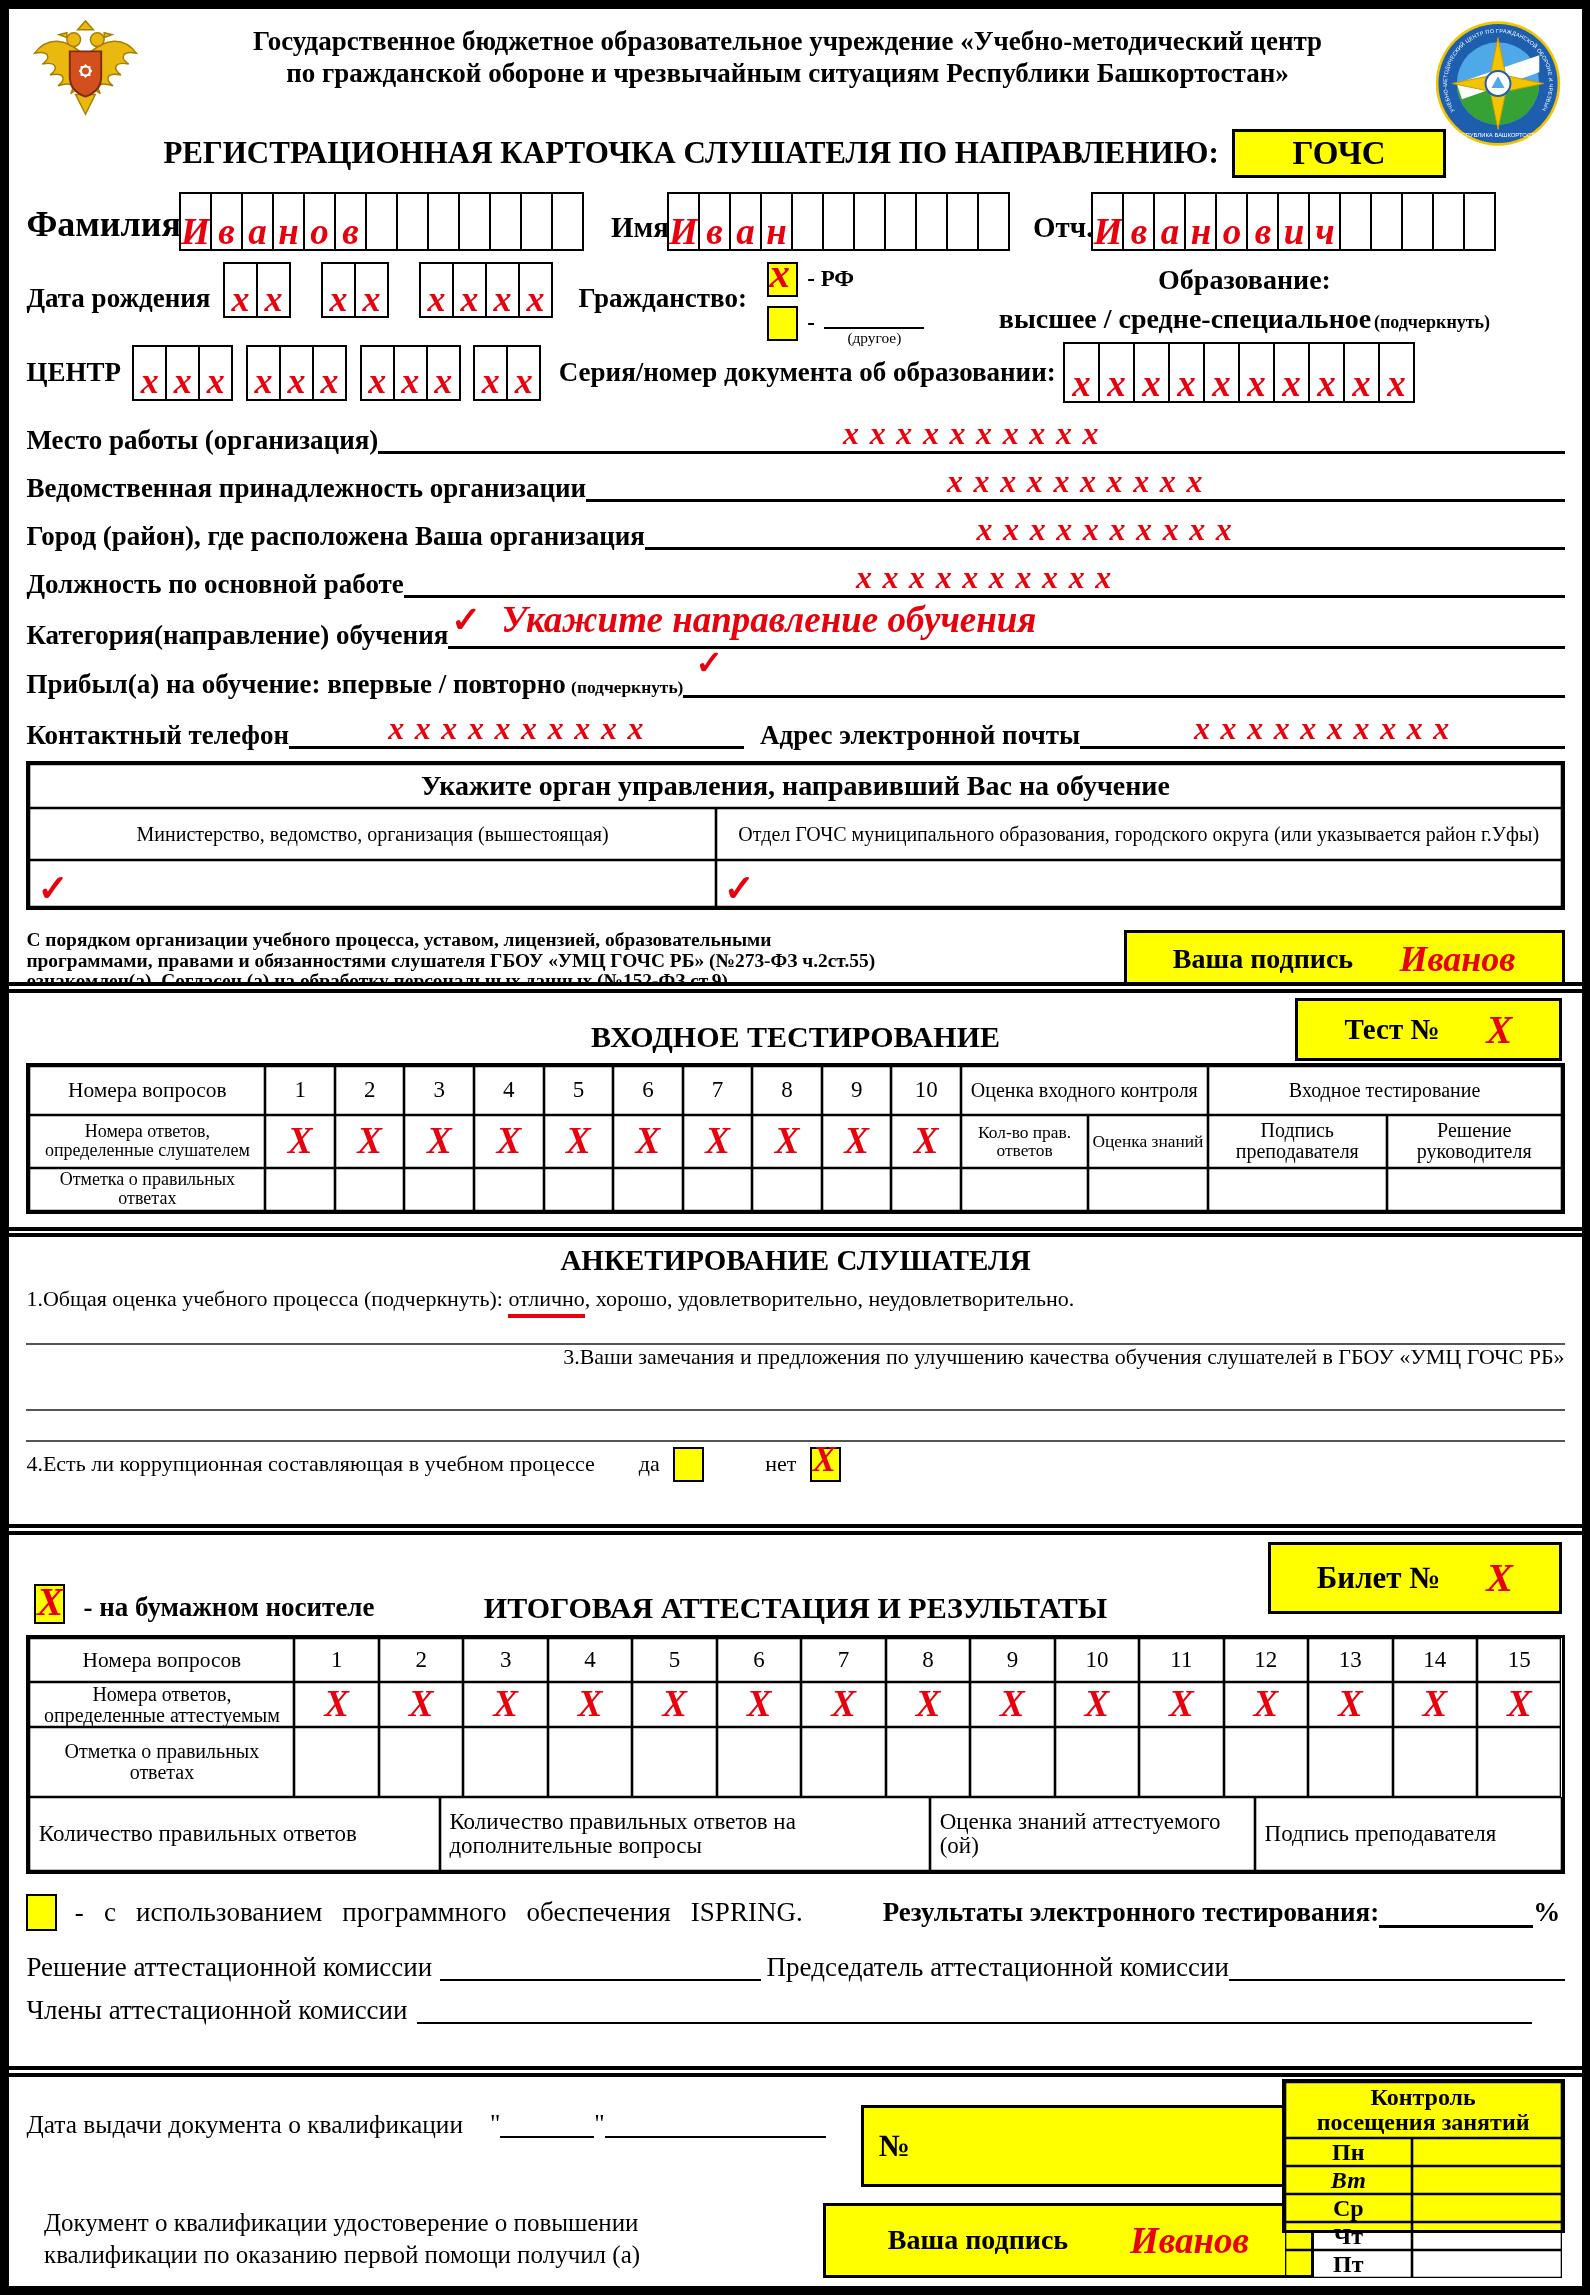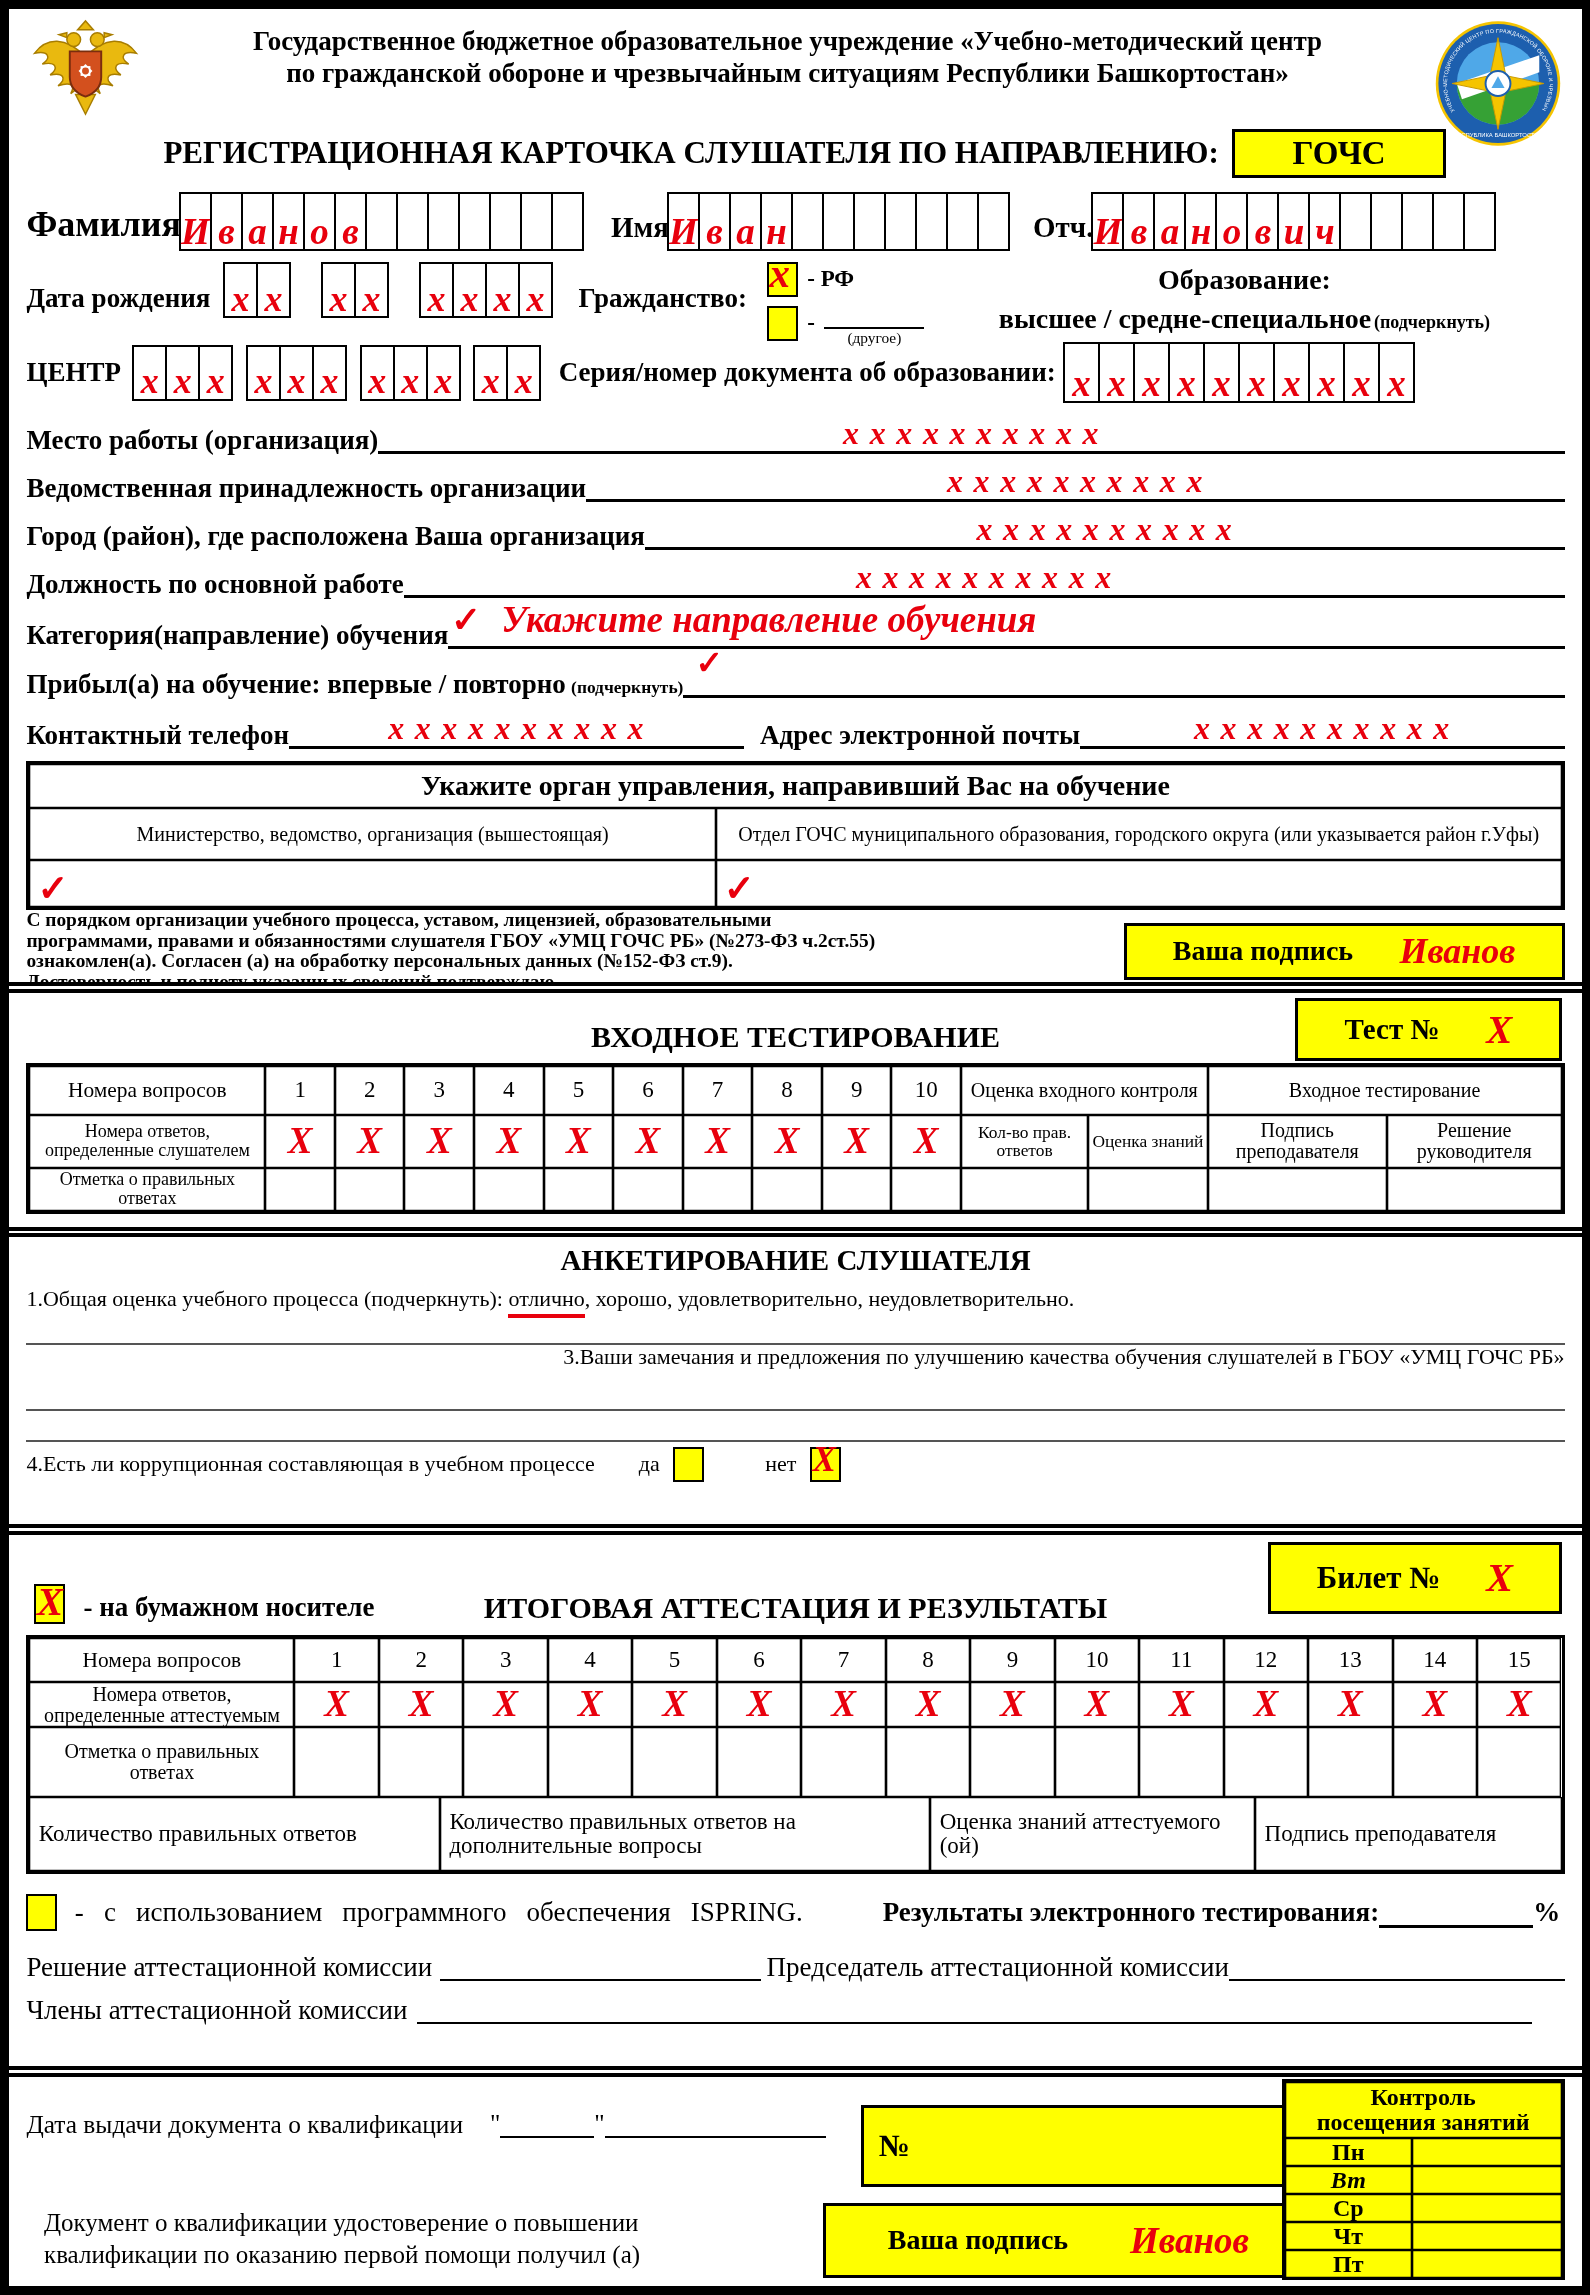--- a/index.html
+++ b/index.html
@@ -298,21 +298,21 @@
       <div class="trow" style="height:47px;">
         <div class="tc" style="width:44.8%;justify-content:flex-start;align-items:flex-end;">
           <span class="ckmark" style="font-size:37px;line-height:.9;margin-left:6.7px;">✓</span>
         </div>
         <div class="tc" style="width:55.2%;justify-content:flex-start;align-items:flex-end;">
           <span class="ckmark" style="font-size:37px;line-height:.9;margin-left:6.7px;">✓</span>
         </div>
       </div>
     </div>
 
-    <div style="display:flex;align-items:center;margin-top:0;">
+    <div style="display:flex;align-items:flex-start;margin-top:20px;">
       <div class="b" style="font-size:19.4px;line-height:1.06;flex:1;">
         <div>С порядком организации учебного процесса, уставом, лицензией, образовательными</div>
         <div>программами, правами и обязанностями слушателя ГБОУ «УМЦ ГОЧС РБ» (№273-ФЗ ч.2ст.55)</div>
         <div>ознакомлен(а). Согласен (а) на обработку персональных данных (№152-ФЗ ст.9).</div>
         <div>Достоверность и полноту указанных сведений подтверждаю.</div>
       </div>
       <div class="ybox" style="width:441px;height:57px;display:flex;align-items:center;justify-content:space-evenly;">
         <span class="b" style="font-size:28px;">Ваша подпись</span>
         <span class="rx" style="font-size:36px;">Иванов</span>
       </div>
@@ -539,21 +539,21 @@
     <div style="position:absolute;left:35px;bottom:16px;font-size:25px;line-height:1.25;width:695px;">
       <div>Документ о квалификации удостоверение о повышении</div>
       <div>квалификации по оказанию первой помощи получил (а)</div>
     </div>
 
     <div class="ybox" style="position:absolute;left:814px;bottom:8px;width:491px;height:75px;display:flex;align-items:center;justify-content:space-evenly;">
       <span class="b" style="font-size:28px;">Ваша подпись</span>
       <span class="rx" style="font-size:37px;">Иванов</span>
     </div>
 
-    <div class="tt" style="position:absolute;right:17.4px;top:2.7px;width:283px;height:201px;background:var(--yel);">
+    <div class="tt" style="position:absolute;right:17.4px;top:2.7px;width:283px;height:154px;background:var(--yel);">
       <div class="trow" style="height:56px;">
         <div class="tc b" style="width:100%;font-size:24px;flex-direction:column;">
           <div>Контроль</div>
           <div>посещения занятий</div>
         </div>
       </div>
       <div class="trow" style="height:28px;">
         <div class="tc b" style="width:46%;font-size:24px;">Пн</div>
         <div class="tc" style="width:54%;"></div>
       </div>

